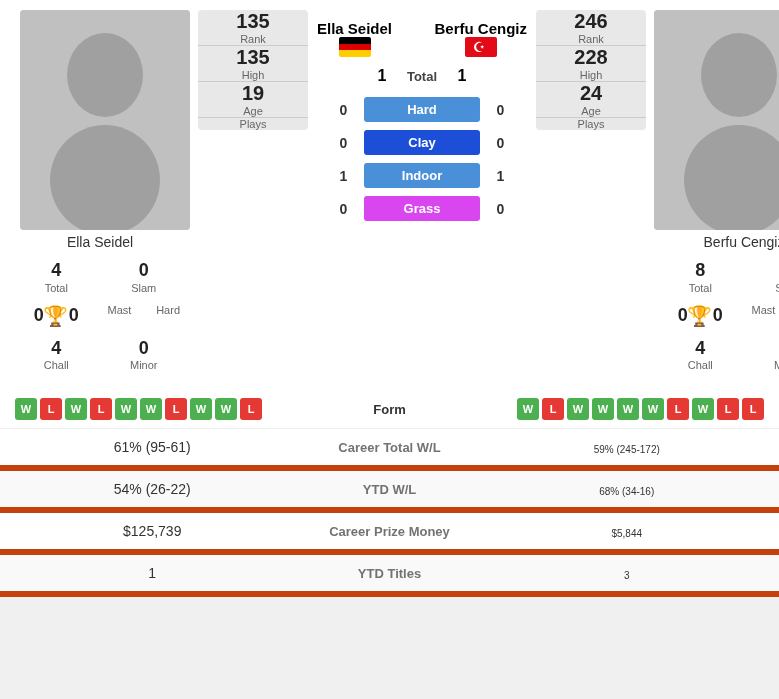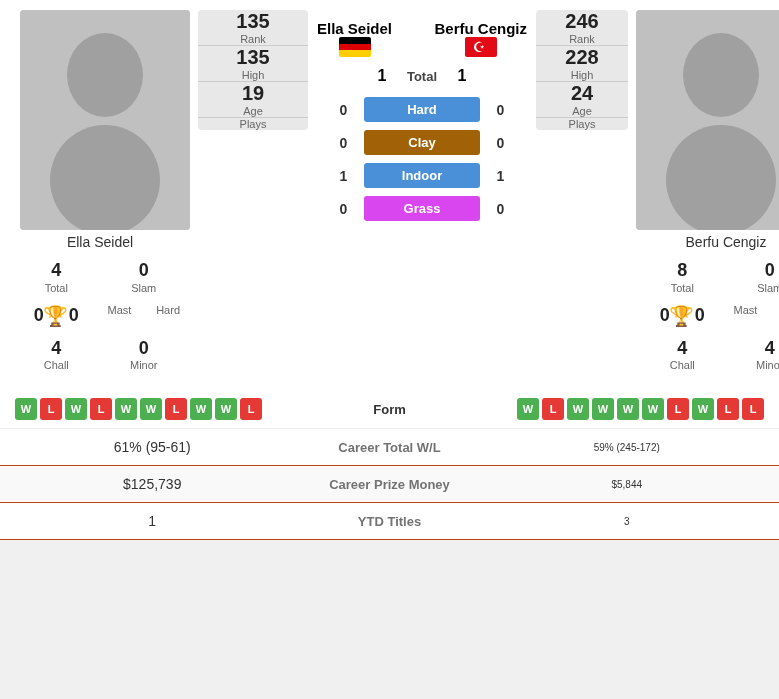--- a/index.html
+++ b/index.html
@@ -112,21 +112,21 @@
       padding: 5px 0;
       border-radius: 3px;
       text-align: center;
       font-size: 13px;
       font-weight: bold;
       color: #fff;
       margin: 0 8px;
     }
 
     .btn-hard { background: #4a90d9; }
-    .btn-clay { background: #a16207; }
+    .btn-clay { background: #1d4ed8; }
     .btn-indoor { background: #4a90d9; }
     .btn-grass { background: #d946ef; }
 
     
     .form-section {
       background: #fff;
       padding: 8px 15px;
       display: flex;
       align-items: center;
       border-bottom: 1px solid #eee;
@@ -161,23 +161,23 @@
       font-weight: bold;
       color: #fff;
     }
 
     .badge-w { background: #4caf50; }
     .badge-l { background: #e53935; }
 
     
     .stats-row {
       display: flex;
-      align-items: center;
+      align-items: flex-end;
       padding: 10px 15px;
-      border-bottom: 1px solid #c2410c;
+      border-bottom: 6px solid #c2410c;
       background: #fff;
     }
 
     .stats-row:nth-child(even) {
       background: #f9f9f9;
     }
 
     .stats-left-val {
       flex: 1;
       text-align: center;
@@ -260,21 +260,21 @@
       flex-direction: column;
       width: 110px;
       background: #e8e8e8;
       border-radius: 4px;
       margin: 0 4px 0 8px;
     }
 
     .right-panel-inner {
       display: flex;
       flex-direction: column;
-      width: 92px;
+      width: 110px;
       background: #e8e8e8;
       border-radius: 4px;
       margin: 0 8px 0 4px;
     }
 
     .panel-stat {
       text-align: center;
       padding: 0 5px;
       border-bottom: 1px solid #ccc;
     }
@@ -535,20 +535,25 @@
       </div>
   </div>
 
   <div id="career-stats-container">
       <div class="stats-row">
         <div class="stats-left-val">61% (95-61)</div>
         <div class="stats-center-label bold-label">Career Total W/L</div>
         <div class="stats-right-val">59% (245-172)</div>
       </div>
       <div class="stats-row">
+        <div class="stats-left-val">54% (26-22)</div>
+        <div class="stats-center-label">YTD W/L</div>
+        <div class="stats-right-val">68% (34-16)</div>
+      </div>
+      <div class="stats-row">
         <div class="stats-left-val">$125,739</div>
         <div class="stats-center-label bold-label">Career Prize Money</div>
         <div class="stats-right-val">$5,844</div>
       </div>
       <div class="stats-row">
         <div class="stats-left-val">1</div>
         <div class="stats-center-label">YTD Titles</div>
         <div class="stats-right-val">3</div>
       </div>
     </div>

